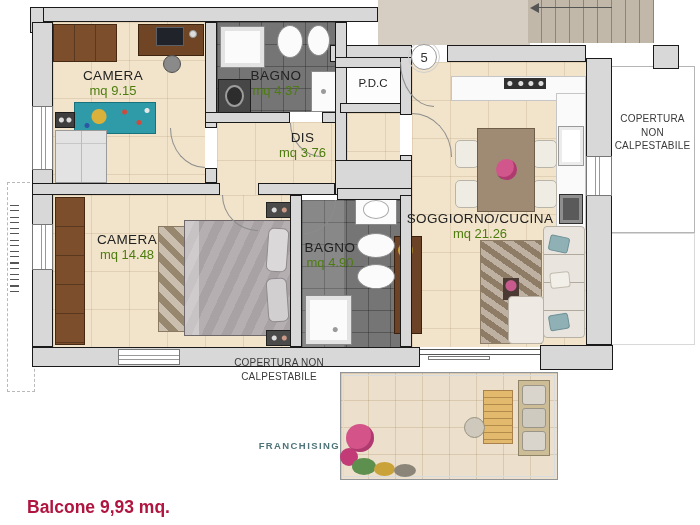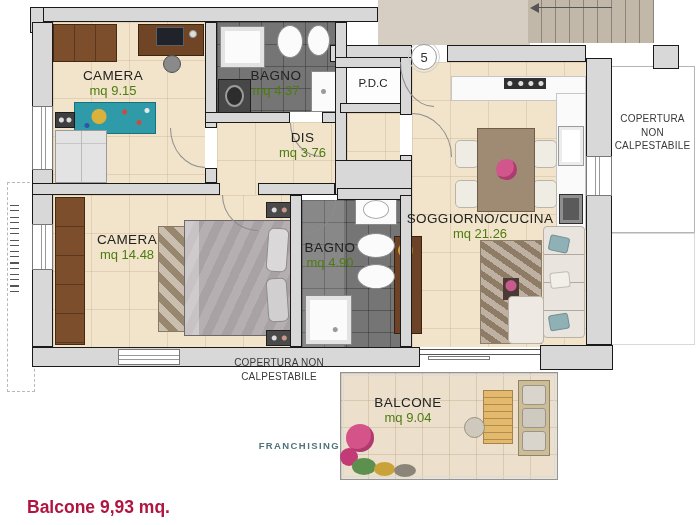--- a/index.html
+++ b/index.html
@@ -194,24 +194,20 @@
     <div class="room-area">mq 21.26</div>
   </div>
   <div class="abs lbl" style="left:72px;top:228px;width:110px;height:38px;">
     <div class="room-name">CAMERA</div>
     <div class="room-area">mq 14.48</div>
   </div>
   <div class="abs lbl" style="left:298px;top:236px;width:64px;height:38px;">
     <div class="room-name">BAGNO</div>
     <div class="room-area">mq 4.90</div>
   </div>
-  <div class="abs lbl" style="left:363px;top:391px;width:90px;height:38px;">
-    <div class="room-name">BALCONE</div>
-    <div class="room-area">mq 9.04</div>
-  </div>
 
   <div class="abs cop" style="left:612px;top:112px;width:81px;">
     <div>COPERTURA</div>
     <div>NON</div>
     <div>CALPESTABILE</div>
   </div>
   <div class="abs cop" style="left:218px;top:356px;width:122px;">
     <div>COPERTURA NON</div>
     <div>CALPESTABILE</div>
   </div>

